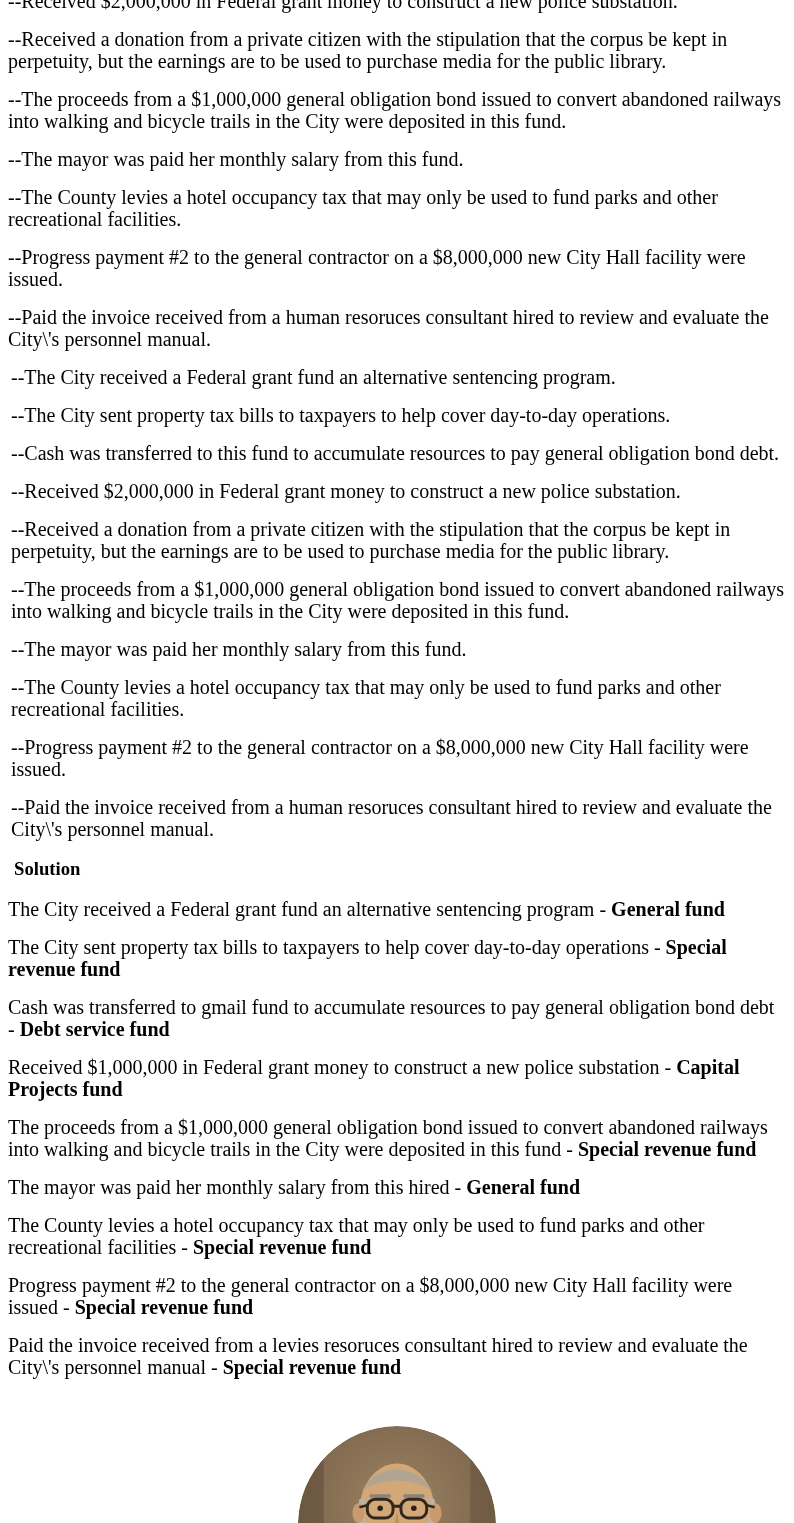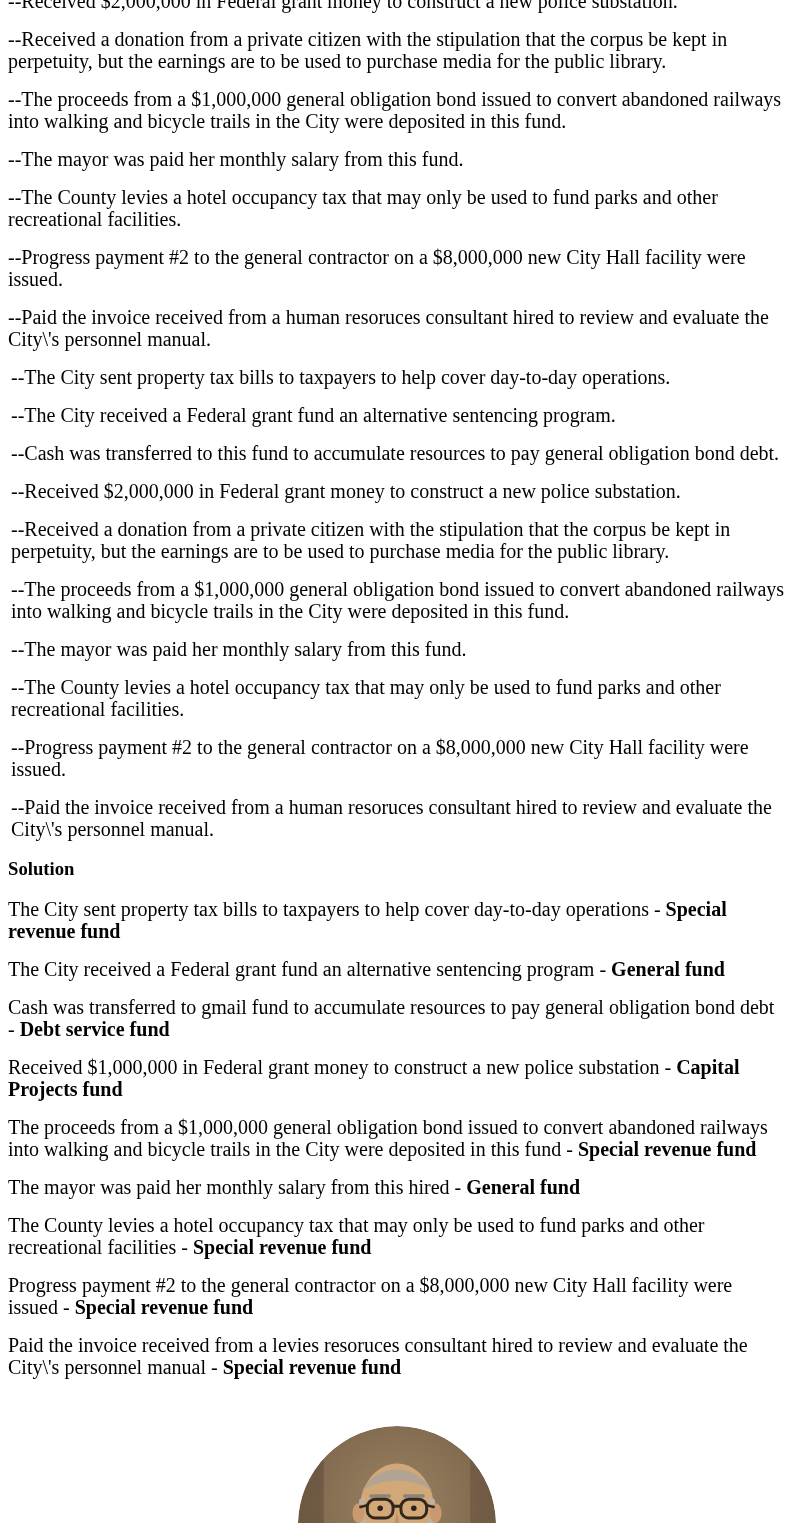--- a/index.html
+++ b/index.html
@@ -21,21 +21,21 @@
     margin: 16px 0;
     font-size: 20px;
     line-height: 22px;
   }
   .clipped { margin-top: -10px; }
   .indent-list { padding-left: 3px; }
   .indent-list .para.tight { margin-top: 4px; }
   .solution-heading {
     font-size: 18.7px;
     font-weight: bold;
-    margin: 18px 0;
+    margin: 18px 6px;
     font-family: "Liberation Serif", serif;
   }
   .solution-item strong { font-weight: bold; }
   .avatar-wrap {
     margin-top: 48px;
     text-align: center;
   }
   .avatar {
     display: inline-block;
     width: 198px;
@@ -63,41 +63,41 @@
   <p class="para clipped">--Received $2,000,000 in Federal grant money to construct a new police substation.</p>
 
   <p class="para">--Received a donation from a private citizen with the stipulation that the corpus be kept in perpetuity, but the earnings are to be used to purchase media for the public library.</p>
   <p class="para">--The proceeds from a $1,000,000 general obligation bond issued to convert abandoned railways into walking and bicycle trails in the City were deposited in this fund.</p>
   <p class="para">--The mayor was paid her monthly salary from this fund.</p>
   <p class="para">--The County levies a hotel occupancy tax that may only be used to fund parks and other recreational facilities.</p>
   <p class="para">--Progress payment #2 to the general contractor on a $8,000,000 new City Hall facility were issued.</p>
   <p class="para">--Paid the invoice received from a human resoruces consultant hired to review and evaluate the City\'s personnel manual.</p>
 
   <div class="indent-list">
+    <p class="para tight">--The City received a Federal grant fund an alternative sentencing program.</p>
     <p class="para">--The City sent property tax bills to taxpayers to help cover day-to-day operations.</p>
-    <p class="para tight">--The City received a Federal grant fund an alternative sentencing program.</p>
     <p class="para">--Cash was transferred to this fund to accumulate resources to pay general obligation bond debt.</p>
     <p class="para">--Received $2,000,000 in Federal grant money to construct a new police substation.</p>
     <p class="para">--Received a donation from a private citizen with the stipulation that the corpus be kept in perpetuity, but the earnings are to be used to purchase media for the public library.</p>
     <p class="para">--The proceeds from a $1,000,000 general obligation bond issued to convert abandoned railways into walking and bicycle trails in the City were deposited in this fund.</p>
     <p class="para">--The mayor was paid her monthly salary from this fund.</p>
     <p class="para">--The County levies a hotel occupancy tax that may only be used to fund parks and other recreational facilities.</p>
     <p class="para">--Progress payment #2 to the general contractor on a $8,000,000 new City Hall facility were issued.</p>
     <p class="para">--Paid the invoice received from a human resoruces consultant hired to review and evaluate the City\'s personnel manual.</p>
   </div>
 
   <h3 class="solution-heading">Solution</h3>
 
   <p class="para solution-item">
+    <span>The City received a Federal grant fund an alternative sentencing program -</span>
+    <strong>General fund</strong>
+  </p>
+  <p class="para solution-item">
     <span>The City sent property tax bills to taxpayers to help cover day-to-day operations -</span>
     <strong>Special revenue fund</strong>
-  </p>
-  <p class="para solution-item">
-    <span>The City received a Federal grant fund an alternative sentencing program -</span>
-    <strong>General fund</strong>
   </p>
   <p class="para solution-item">
     <span>Cash was transferred to gmail fund to accumulate resources to pay general obligation bond debt -</span>
     <strong>Debt service fund</strong>
   </p>
   <p class="para solution-item">
     <span>Received $1,000,000 in Federal grant money to construct a new police substation -</span>
     <strong>Capital Projects fund</strong>
   </p>
   <p class="para solution-item">

